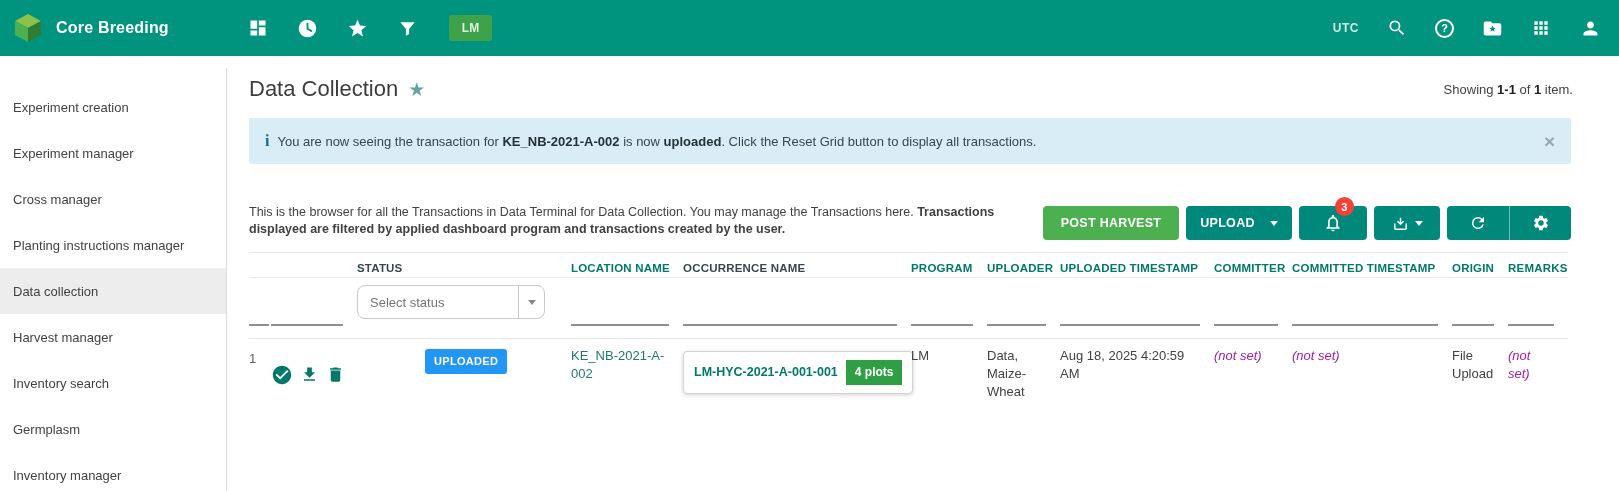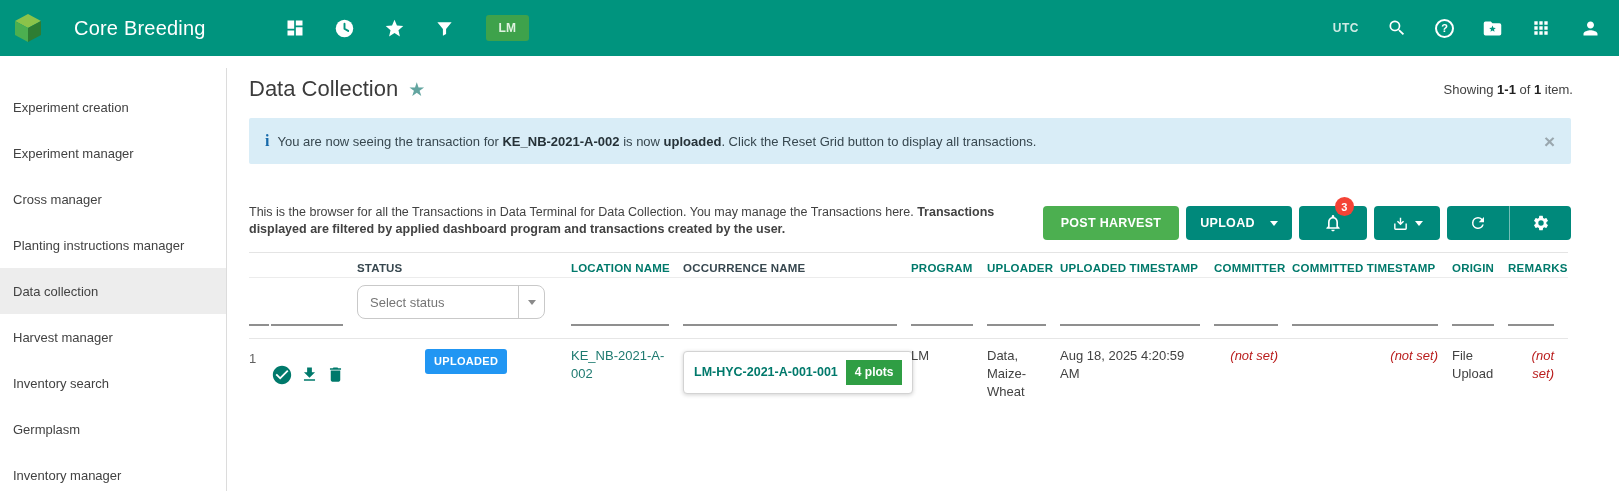--- a/index.html
+++ b/index.html
@@ -5,21 +5,21 @@
   * { box-sizing: border-box; }
   html,body { margin:0; padding:0; }
   body {
     width:1619px; height:491px; overflow:hidden; background:#fff;
     font-family:"Liberation Sans", sans-serif; color:#424242;
   }
   
   .topbar{ height:56px; background:#00947E; display:flex; align-items:center;
     padding:0 18px 0 10px; }
   .logo{ width:36px; height:36px; display:flex; align-items:center; justify-content:center; }
-  .app-title{ color:#fff; font-size:20px; font-weight:normal; margin-left:28px; letter-spacing:.2px; white-space:nowrap; }
+  .app-title{ color:#fff; font-size:16px; font-weight:bold; margin-left:10px; letter-spacing:.2px; white-space:nowrap; }
   .topbar-nav{ display:flex; align-items:center; gap:28px; margin-left:78px; }
   .tb-icon{ width:22px; height:22px; display:flex; align-items:center; justify-content:center; cursor:pointer; }
   .program-badge{ margin-left:30px; background:#3EA24B; color:#DFF2E0; font-size:12px;
     font-weight:bold; padding:6px 13px; border-radius:3px; cursor:pointer; }
   .topbar-right{ margin-left:auto; display:flex; align-items:center; gap:27px; }
   .tz{ color:#CFEAE4; font-size:12px; font-weight:bold; letter-spacing:.5px; }
   .help-icon{ width:19px; height:19px; border:2px solid #fff; border-radius:50%;
     display:flex; align-items:center; justify-content:center; color:#fff; font-size:11px; font-weight:bold; }
   .folder-wrap{ position:relative; }
   
@@ -88,21 +88,21 @@
   .actions{ display:flex; gap:7px; align-items:center; padding-top:1px; }
   .act-icon{ display:flex; cursor:pointer; }
   .status-badge{ display:inline-block; background:#2196F3; color:#fff; font-size:11px; font-weight:bold;
     padding:5px 9px; border-radius:3px; margin-left:68px; margin-top:2px; letter-spacing:.3px; }
   .loc-link{ color:#1E7A70; cursor:pointer; overflow-wrap:anywhere; }
   .occ-card{ display:inline-flex; align-items:center; gap:8px; background:#fff; border:1px solid #D3D3D3;
     border-radius:4px; padding:8px 10px; box-shadow:0 1px 4px rgba(0,0,0,.18); margin-top:4px; cursor:pointer; }
   .occ-name{ color:#00796B; font-weight:bold; font-size:12.5px; white-space:nowrap; }
   .plots-pill{ background:#2F9E44; color:#fff; font-weight:bold; font-size:12px; padding:4px 9px;
     border-radius:0; white-space:nowrap; }
-  .not-set{ color:#b91c1c; font-style:italic;text-align:right; }
+  .not-set{ color:#a21caf; font-style:italic; }
 </style>
 </head>
 <body>
 
 <header class="topbar">
   <span class="logo">
     <svg width="34" height="34" viewBox="0 0 34 34">
       <polygon points="17,3 30,10 17,17 4,10" fill="#8BC34A"></polygon>
       <polygon points="4,10 17,17 17,31 4,24" fill="#4CAF50"></polygon>
       <polygon points="30,10 17,17 17,31 30,24" fill="#2E7D32"></polygon>

